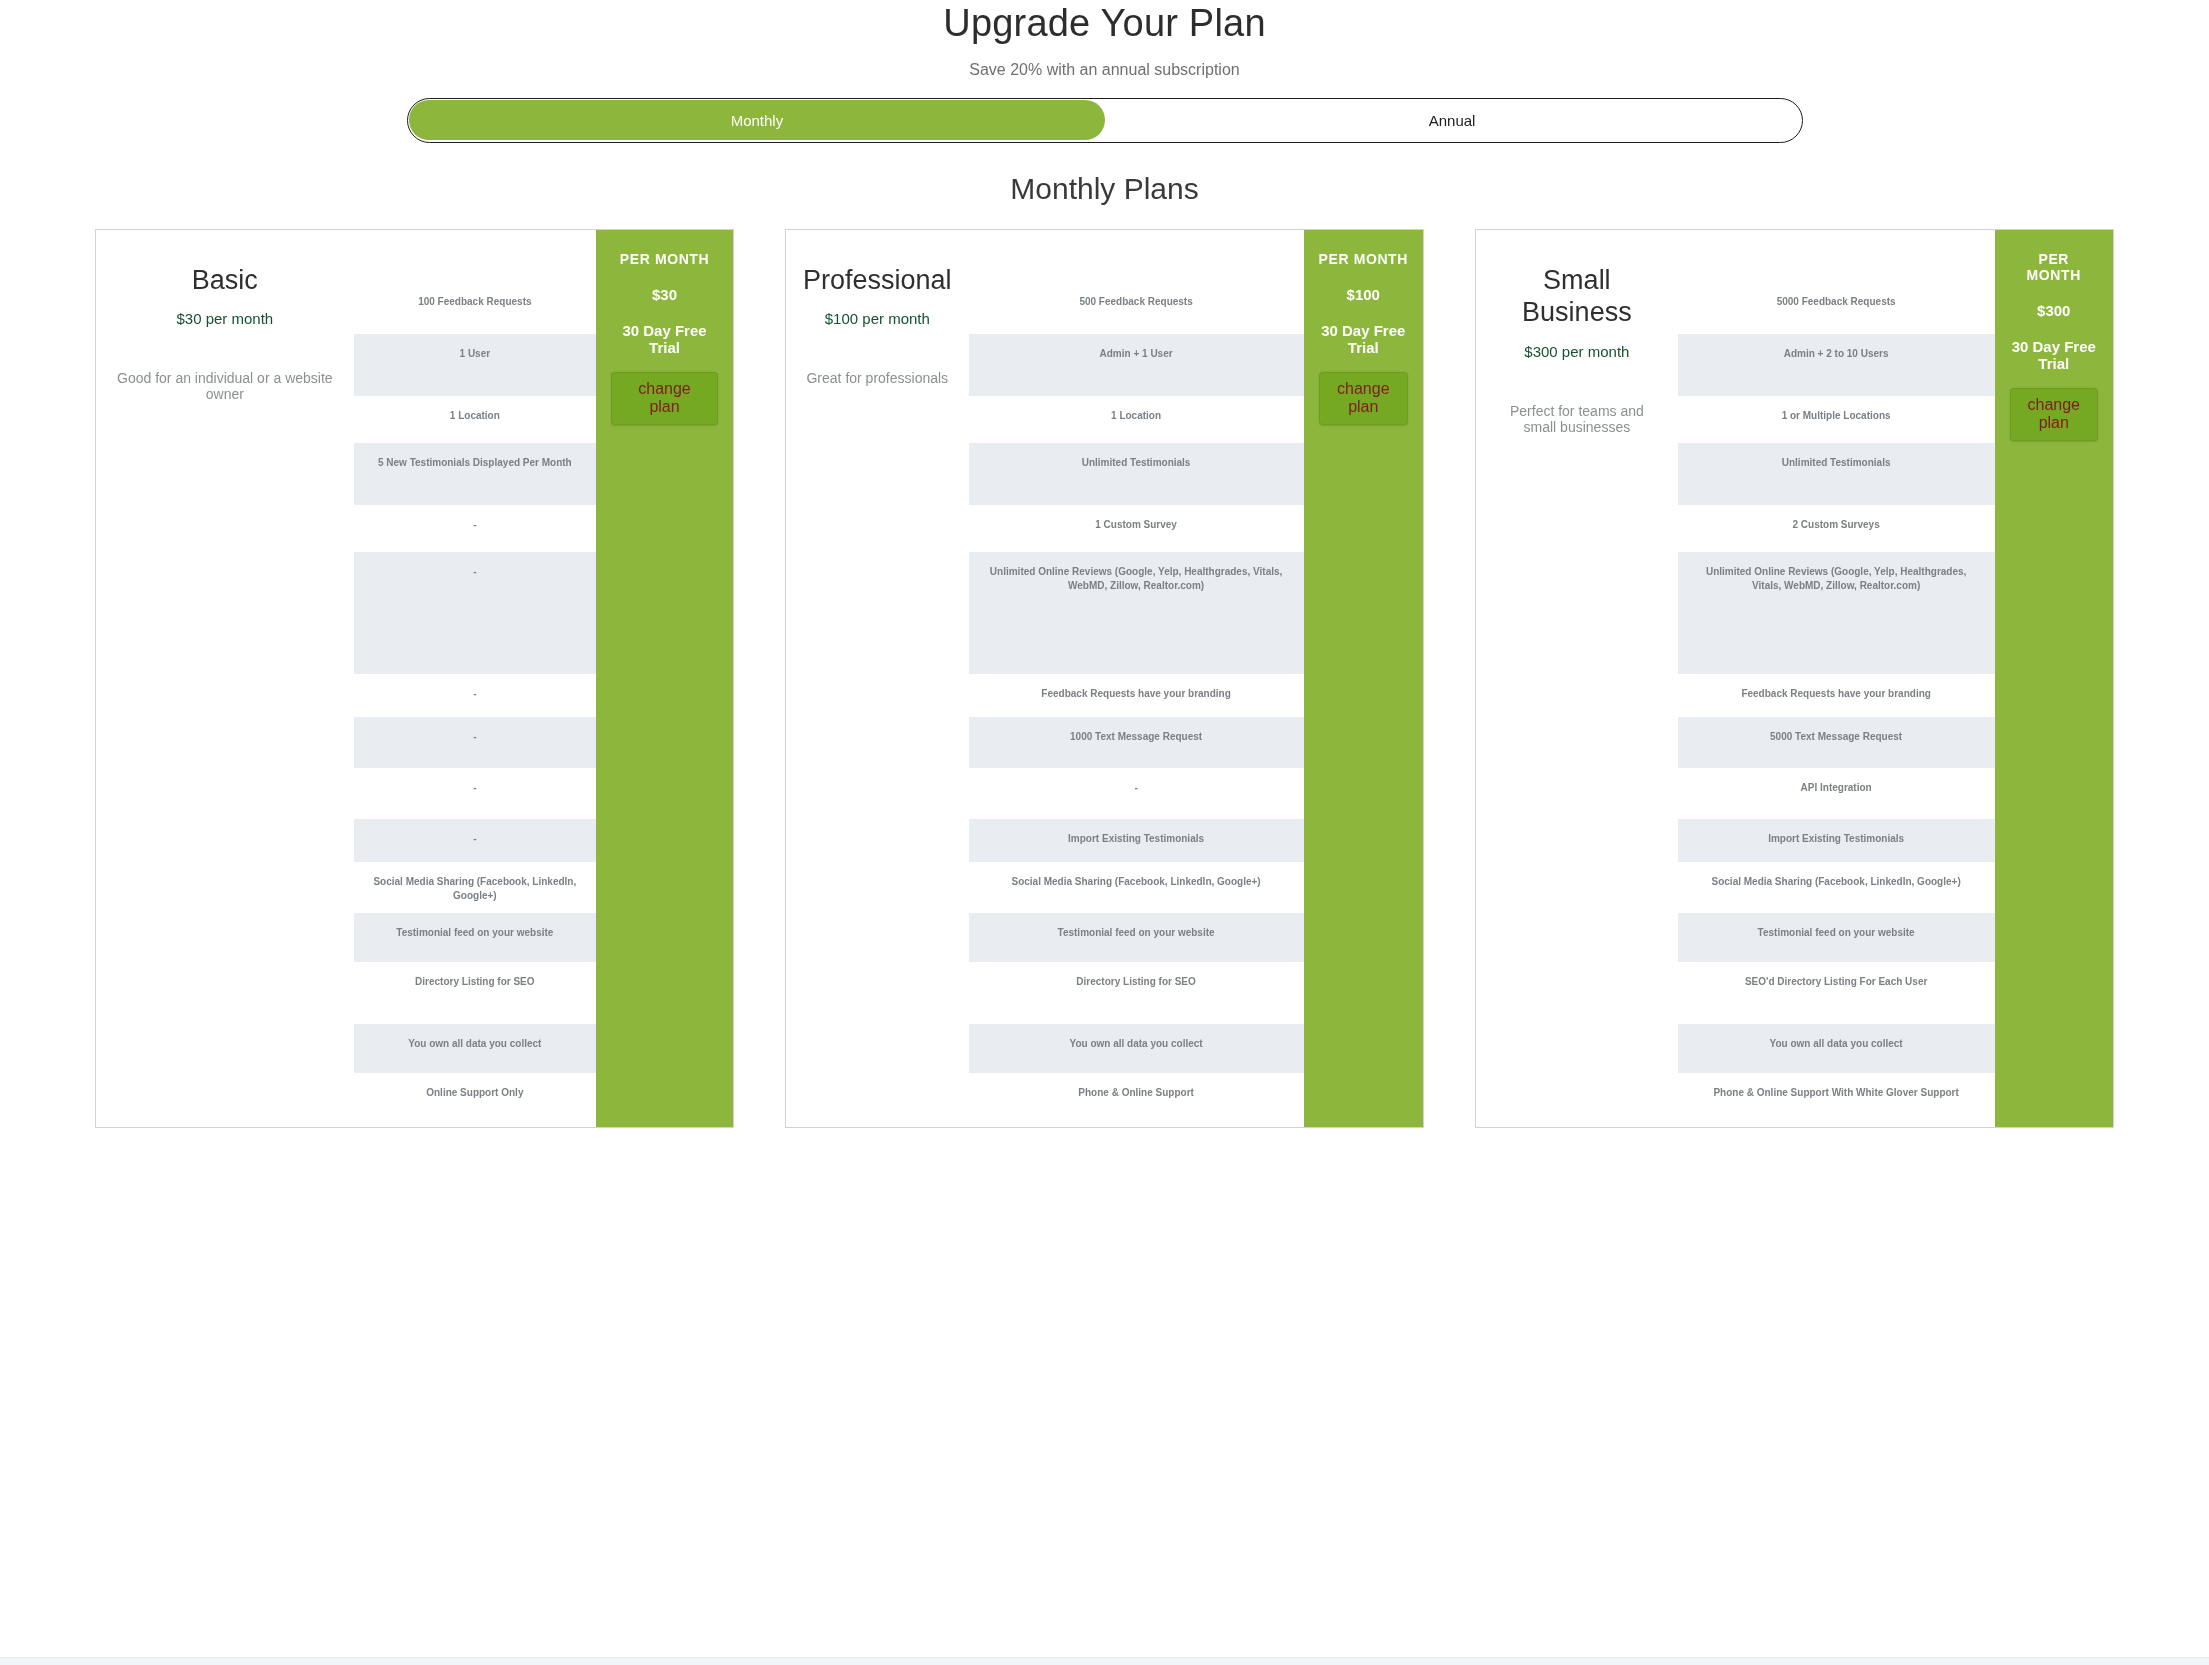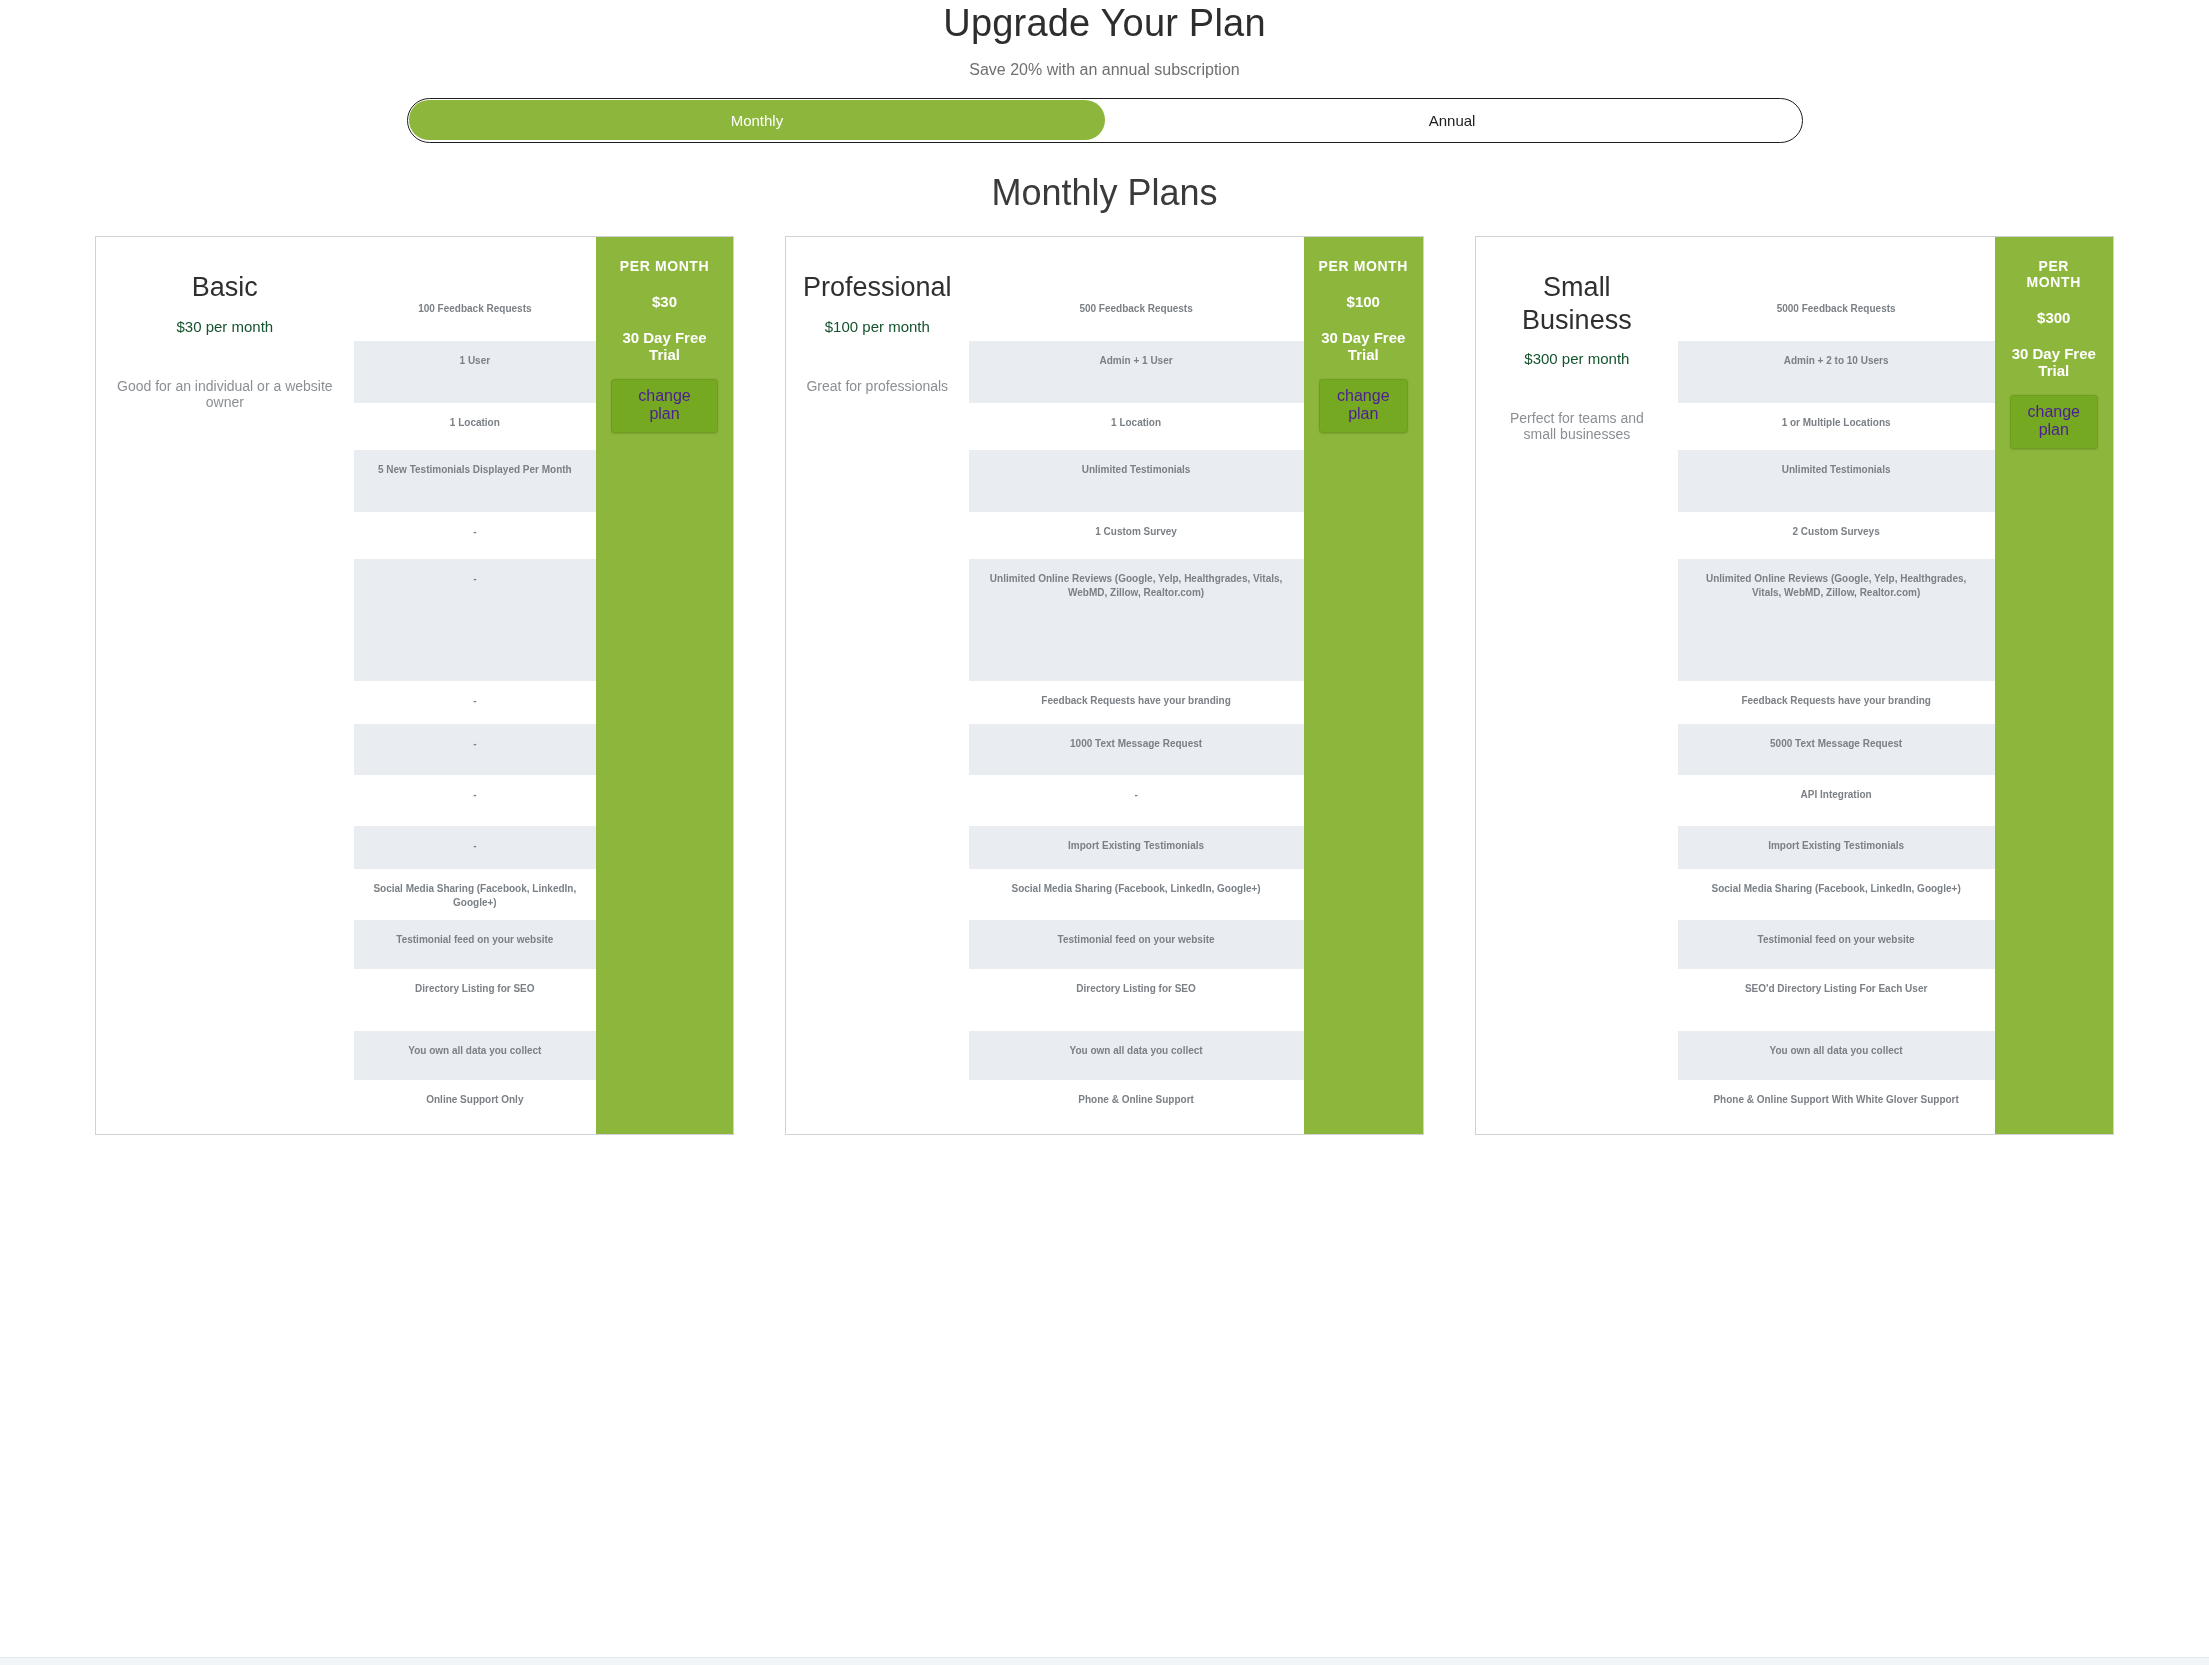--- a/index.html
+++ b/index.html
@@ -59,21 +59,21 @@
     cursor: pointer;
     user-select: none;
   }
   .toggle-opt.active {
     background: #8db63c;
     color: #ffffff;
   }
 
   .section-title {
     text-align: center;
-    font-size: 36px;
+    font-size: 30px;
     font-weight: 400;
     color: #3a3a3a;
     margin-top: 28px;
     line-height: 1.2;
   }
 
   
   .plans {
     display: flex;
     justify-content: center;
@@ -163,21 +163,21 @@
     font-size: 15px;
     font-weight: bold;
     margin-top: 19px;
   }
   .change-plan-btn {
     display: inline-block;
     margin-top: 16px;
     background: #76a922;
     border: 0.9px solid #6d9d1f;
     border-radius: 3.7px;
-    color: #4c1d95;
+    color: #7f1d1d;
     font-size: 16px;
     padding: 7.5px 17px 8.4px 17px;
     cursor: pointer;
     font-family: "Liberation Sans", sans-serif;
     box-shadow: 0 0.9px 1.9px rgba(0,0,0,0.12);
   }
 
   
   .page-bottom-strip {
     position: absolute;

